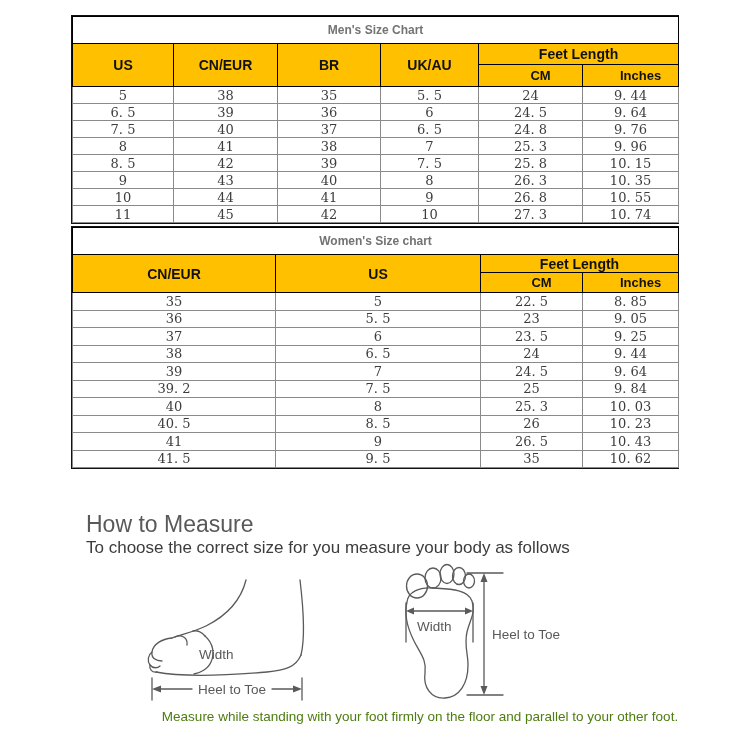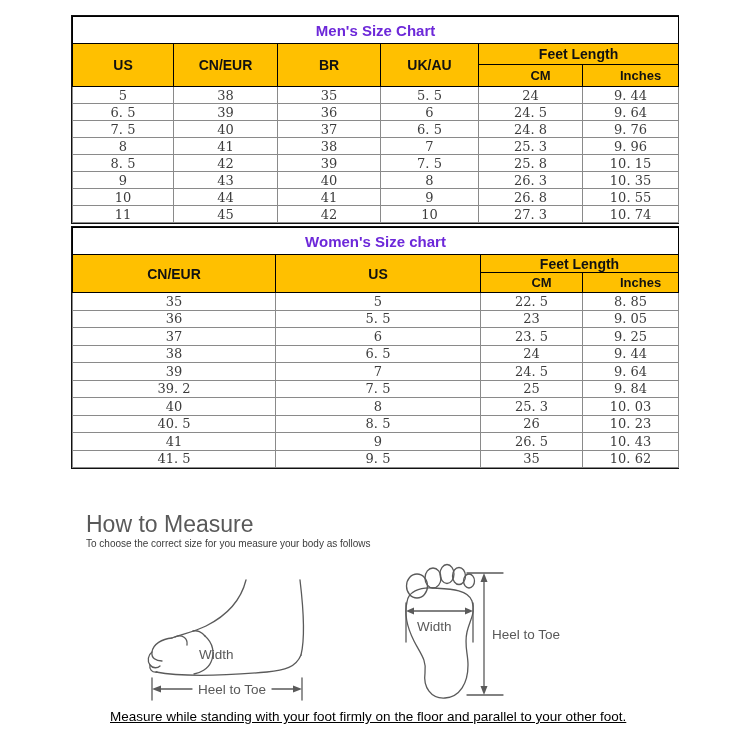--- a/index.html
+++ b/index.html
@@ -27,23 +27,23 @@
     width: 100%;
     border-collapse: collapse;
     table-layout: fixed;
   }
   .size-table th, .size-table td { padding: 0; margin: 0; }
 
   .tbl-title {
     background: #ffffff;
     border: 1px solid #000000;
     height: 26px;
-    font-size: 15px;
+    font-size: 12px;
     font-weight: bold;
-    color: #6d28d9;
+    color: #737373;
     text-align: center;
     vertical-align: middle;
   }
   th.hdr {
     background: #FFC000;
     border: 1px solid #000000;
     font-size: 14px;
     font-weight: bold;
     color: #111111;
     text-align: center;
@@ -87,21 +87,21 @@
     position: absolute;
     left: 86px;
     top: 511px;
     font-size: 23px;
     color: #595959;
   }
   .howto-sub {
     position: absolute;
     left: 86px;
     top: 538px;
-    font-size: 10px;
+    font-size: 17px;
     color: #3c3c3c;
     text-align: right;
   }
 
   .diag { position: absolute; }
   .diag-left  { left: 142px; top: 558px; }
   .diag-right { left: 393px; top: 556px; }
   .diag path, .diag line, .diag ellipse {
     fill: none;
     stroke: #5a5a5a;
@@ -114,24 +114,24 @@
     font-size: 13.5px;
     fill: #595959;
     stroke: none;
   }
 
   .footer-note {
     position: absolute;
     left: 110px;
     top: 709px;
     width: 620px;
+    text-align: center;
     font-size: 13.5px;
-    color: #000000;
+    color: #4d7c0f;
     white-space: nowrap;
-    text-decoration: underline;
   }
 </style>
 </head>
 <body>
 
 <div class="page">
 
   <div class="table-wrap men">
     <table class="size-table">
       <colgroup>

